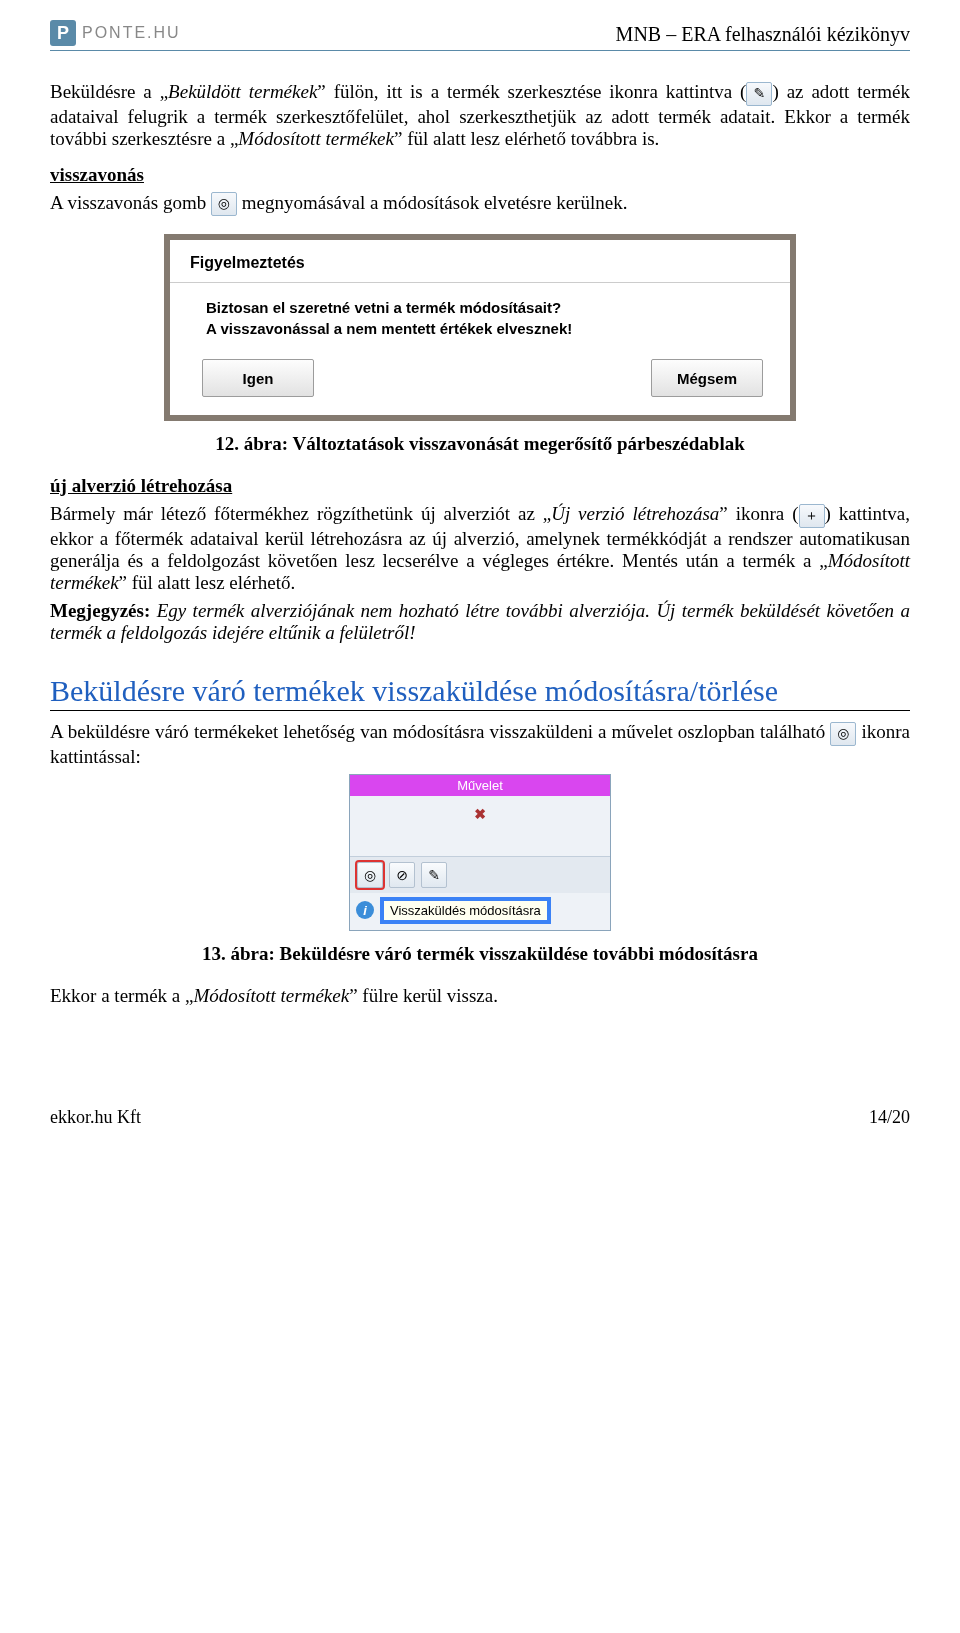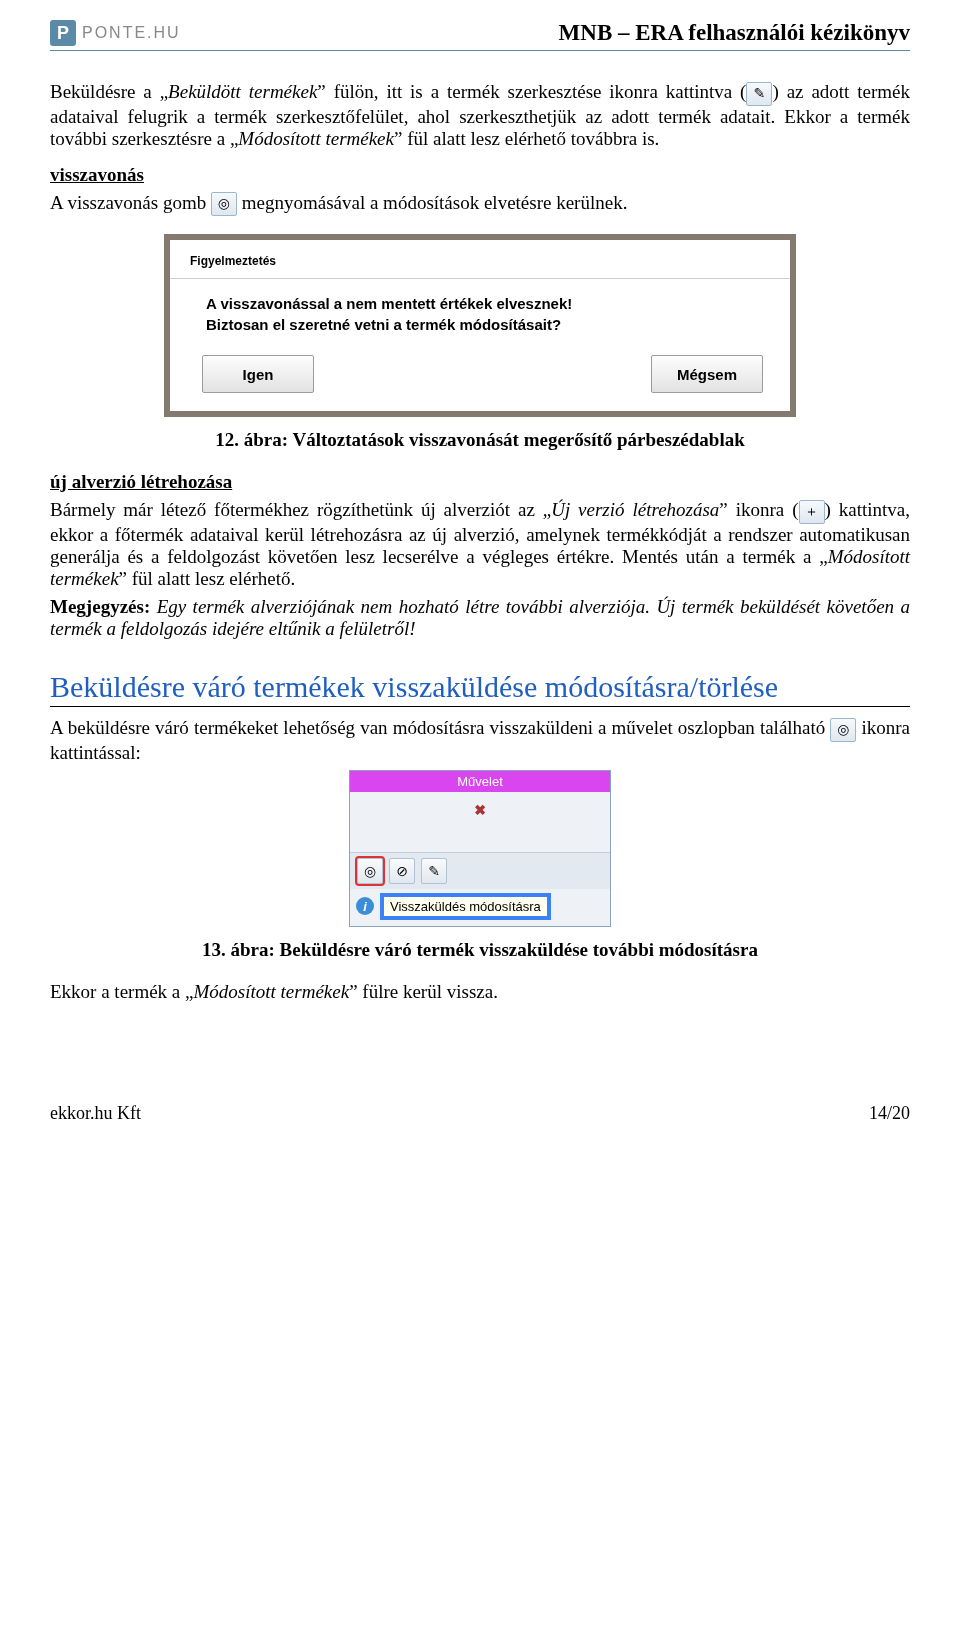--- a/index.html
+++ b/index.html
@@ -25,42 +25,42 @@
   .logo-block { display: flex; align-items: center; gap: 6px; }
   .logo-p {
     width: 26px; height: 26px; background: #5a8aa8; border-radius: 3px;
     display:flex; align-items:center; justify-content:center;
     color:#fff; font-weight:bold; font-family: Arial,sans-serif; font-size:18px;
   }
   .logo-text {
     font-family: Arial, sans-serif; font-size: 16px; letter-spacing: 2px;
     color: #888; text-transform: uppercase;
   }
-  .doc-title { font-weight: bold; font-size: 23px; }
+  .doc-title { font-weight: normal; font-size: 20px; }
   p { margin: 0 0 6px 0; text-align: justify; }
   .section-head { font-weight: bold; text-decoration: underline; margin-top: 14px; }
   .bluelink { color: #1f5fbf; font-size: 30px; }
   .hr-under { border-top: 1px solid #000; margin-top: 2px; margin-bottom: 10px; }
   .caption { font-weight: bold; text-align: center; margin: 12px 0 20px 0; }
   .icon-box {
     display: inline-block; width: 24px; height: 22px;
     background: linear-gradient(#f7f9fc,#dfe7ef);
     border: 1px solid #9bb7cf; border-radius: 2px;
     vertical-align: middle; text-align: center; line-height: 20px;
     font-size: 14px; font-family: Arial,sans-serif;
   }
   
   .dlg-wrap { text-align:center; margin: 18px 0 10px 0; }
   .dlg {
     display:inline-block; width: 620px;
     border: 6px solid #847a70;
     background: #fff; font-family: Arial, sans-serif;
     text-align:left;
   }
-  .dlg-title { font-weight:bold; font-size:12px; padding:14px 8px 4px 20px; }
+  .dlg-title { font-weight:bold; font-size:16px; padding:14px 8px 4px 20px; }
   .dlg-sep { border-top:1px solid #ccc; margin:6px 0 14px 0; }
   .dlg-body { padding: 0 20px 6px 36px; font-weight:bold; font-size:15px; line-height:1.4; }
   .dlg-btns { display:flex; justify-content:space-between; padding: 14px 27px 18px 32px; }
   .dlg-btn {
     width: 110px; height: 36px;
     background: linear-gradient(#fdfdfd,#e2e2e2);
     border:1px solid #9c9c9c; border-radius:2px;
     font-weight:bold; font-size:15px; font-family:Arial,sans-serif;
     display:flex; align-items:center; justify-content:center;
   }
@@ -120,22 +120,22 @@
   <p class="section-head">visszavonás</p>
   <p style="text-align:left;">
     <span>A visszavonás gomb </span><span class="icon-box">◎</span><span> megnyomásával a módosítások elvetésre kerülnek.</span>
   </p>
 
   <div class="dlg-wrap">
     <div class="dlg">
       <div class="dlg-title">Figyelmeztetés</div>
       <div class="dlg-sep"></div>
       <div class="dlg-body">
+        <div>Biztosan el szeretné vetni a termék módosításait?</div>
         <div>A visszavonással a nem mentett értékek elvesznek!</div>
-        <div>Biztosan el szeretné vetni a termék módosításait?</div>
       </div>
       <div class="dlg-btns">
         <div class="dlg-btn">Igen</div>
         <div class="dlg-btn">Mégsem</div>
       </div>
     </div>
   </div>
 
   <p class="caption">12. ábra: Változtatások visszavonását megerősítő párbeszédablak</p>
 

